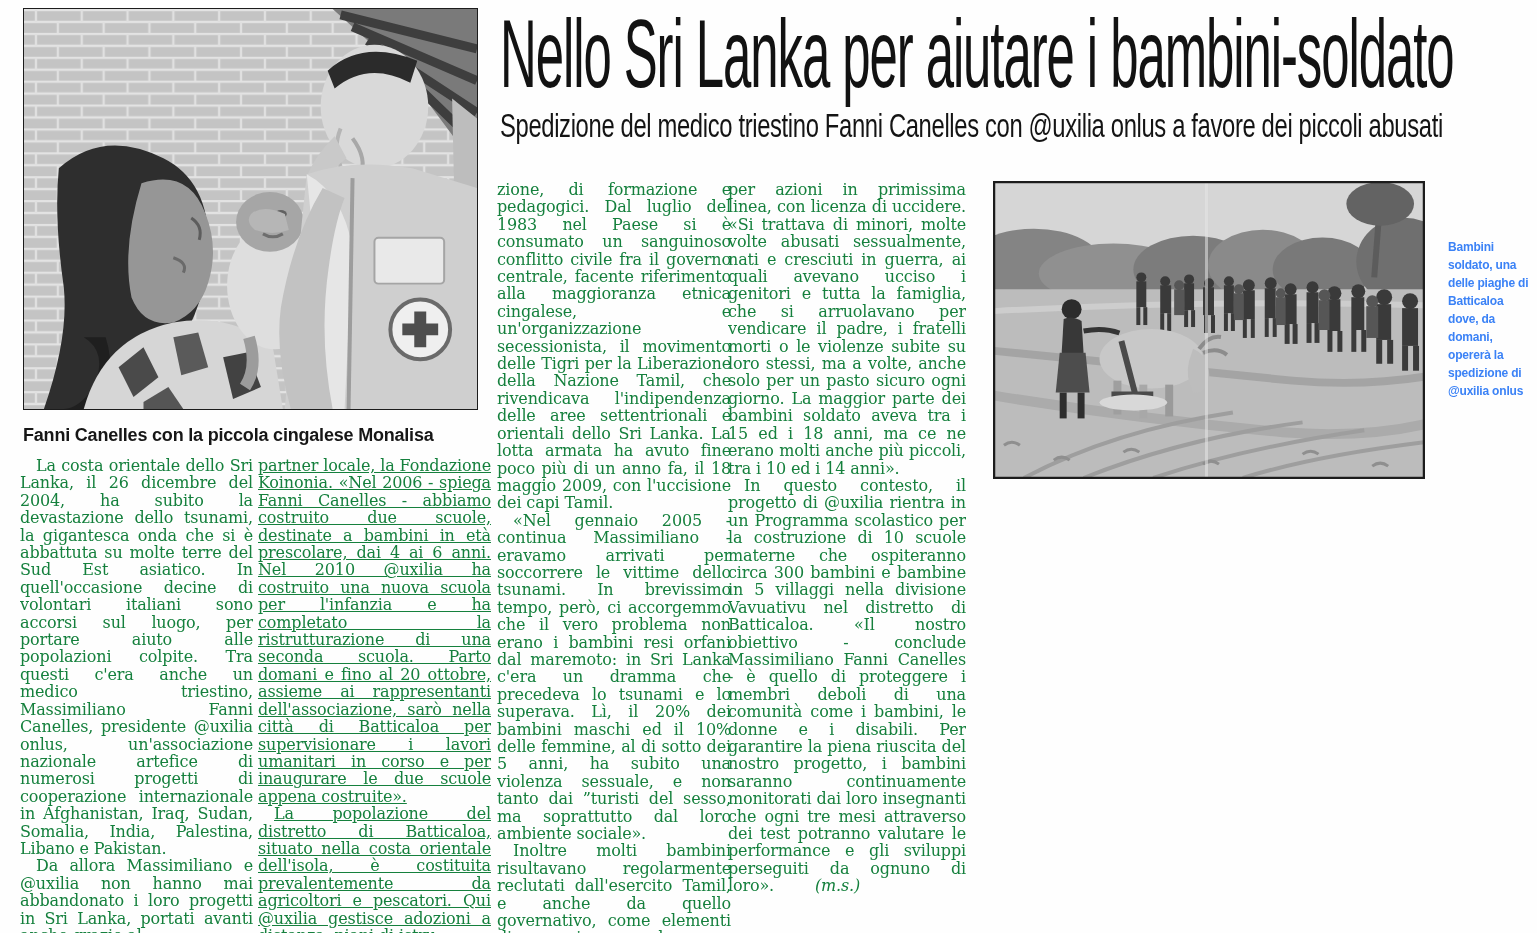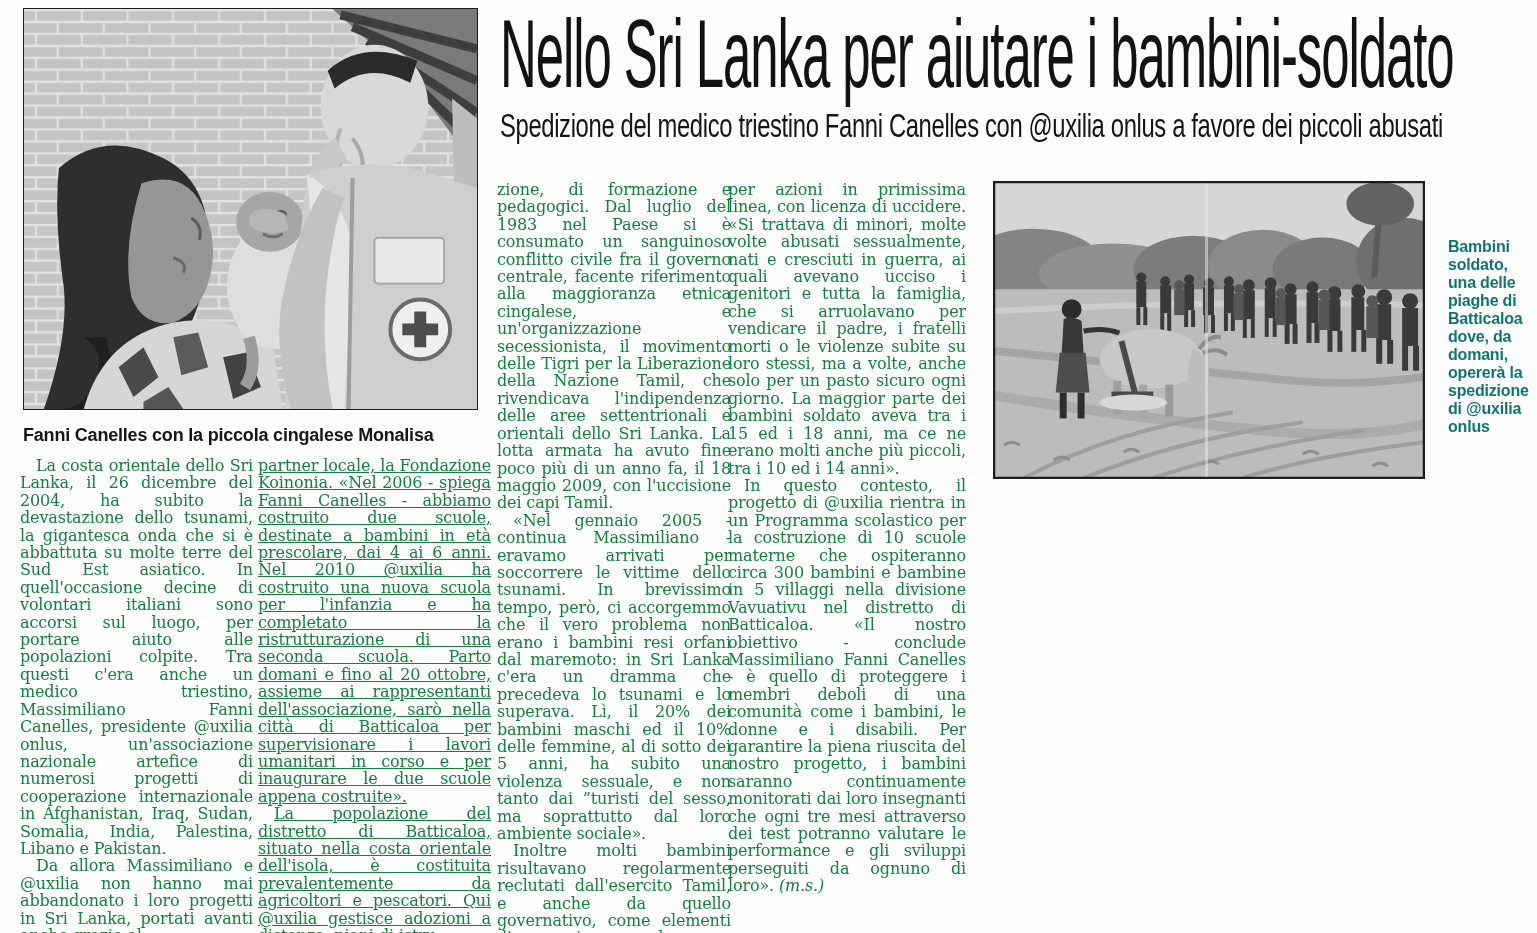--- a/index.html
+++ b/index.html
@@ -22,22 +22,22 @@
     border:1px solid #1c1c1c;box-sizing:border-box;overflow:hidden;background:#c9c9c9;
   }
   .photo-left svg,.photo-right svg{display:block;width:100%;height:100%;}
   
   .caption-left{
     position:absolute;left:23px;top:425px;width:460px;
     font-weight:bold;font-size:18px;letter-spacing:-0.2px;color:#161616;
   }
   .caption-right{
     position:absolute;left:1448px;top:238px;width:86px;
-    font-weight:bold;font-size:16px;line-height:18px;letter-spacing:-0.2px;
-    color:#0f766e;overflow-wrap:break-word;
+    font-weight:bold;font-size:12px;line-height:18px;letter-spacing:-0.2px;
+    color:#3b82f6;overflow-wrap:break-word;
   }
   
   .headline{
     position:absolute;left:500px;top:2px;margin:0;
     font-weight:400;font-size:96px;line-height:104px;
     letter-spacing:-2px;white-space:nowrap;color:#121212;
     transform:scaleX(0.53);transform-origin:left top;
   }
   .subhead{
     position:absolute;left:500px;top:105px;margin:0;
@@ -51,21 +51,21 @@
     font-family:"DejaVu Serif","Liberation Serif",serif;
     font-size:16px;line-height:17.4px;letter-spacing:-0.15px;
     text-align:justify;color:#15803d;
   }
   .col1{left:20px;top:457px;height:476px;}
   .col2{left:258px;top:457px;height:476px;text-decoration:underline;}
   .col3{left:497px;top:181px;height:752px;width:234px;}
   .col4{left:728px;top:181px;height:752px;width:238px;}
   .col p{margin:0;}
   .col p.indent{text-indent:16px;}
-  .col em{font-style:italic;}
+  .col em{font-style:italic;margin-left:36px;}
 </style>
 </head>
 <body>
 
 <div class="page">
 
   <figure class="photo-left">
     <svg viewBox="0 0 455 402" preserveAspectRatio="none">
       <defs>
         <pattern id="bricks" width="46" height="24" patternUnits="userSpaceOnUse">

